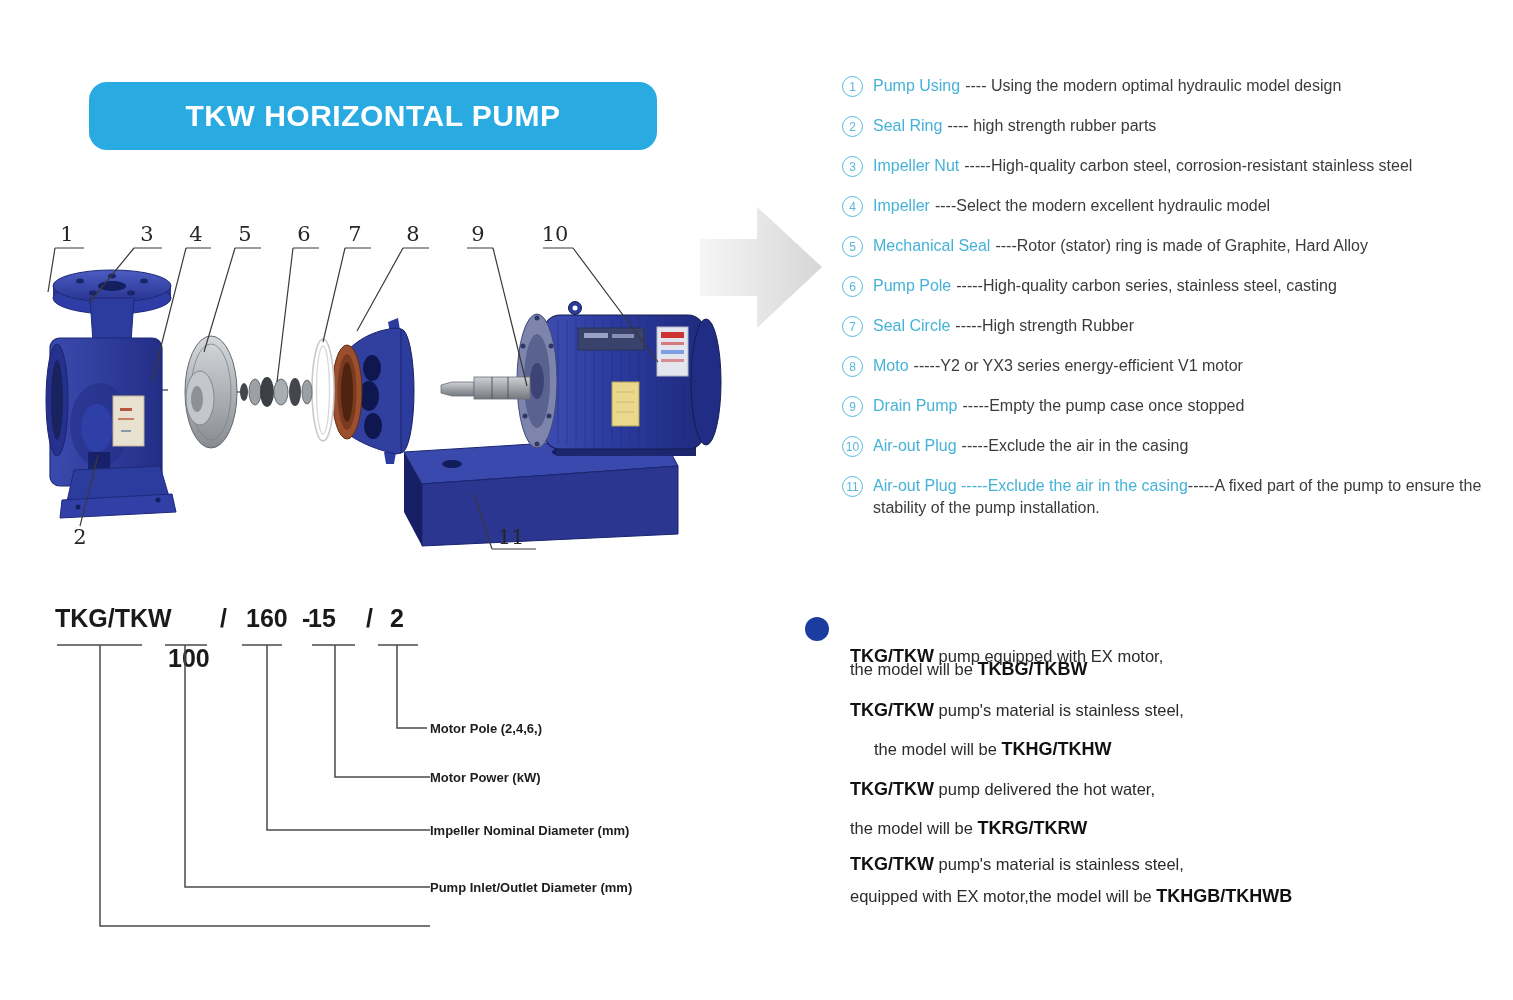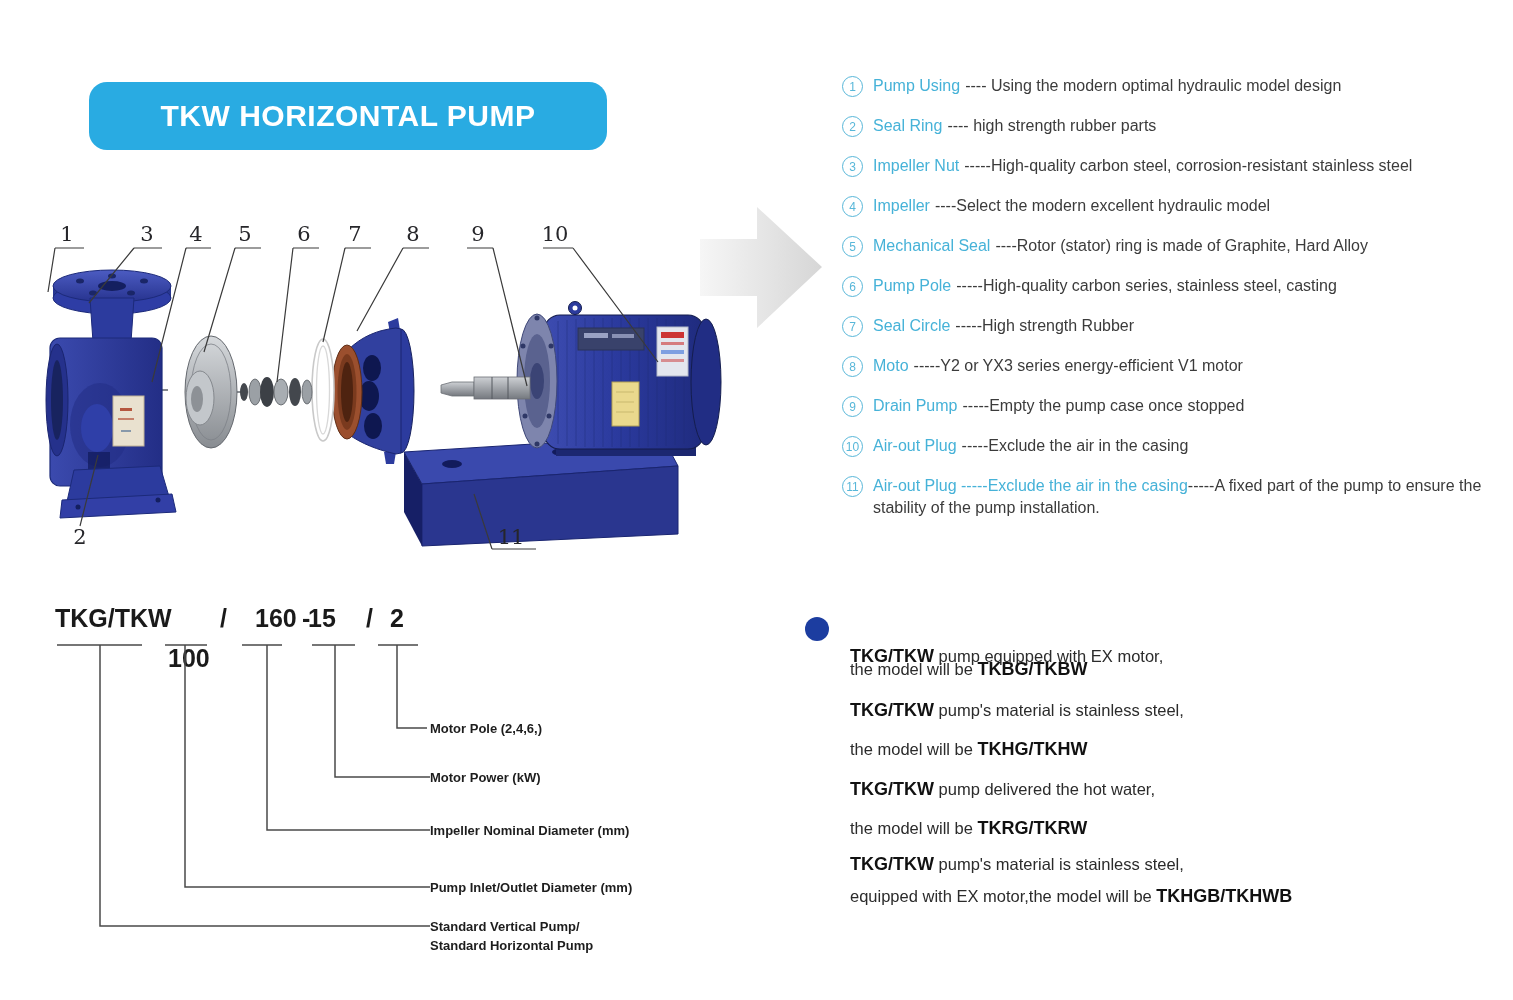--- a/index.html
+++ b/index.html
@@ -1,53 +1,53 @@
 <!DOCTYPE html>
 <html><head>
 <meta charset="utf-8">
 <style>
   html,body{margin:0;padding:0;background:#ffffff;}
   .page{position:relative;width:1513px;height:1000px;background:#ffffff;overflow:hidden;
         font-family:"Liberation Sans",sans-serif;color:#333;}
 
   
-  .banner{position:absolute;left:89px;top:82px;width:518px;height:68px;border-radius:18px;
+  .banner{position:absolute;left:89px;top:82px;width:568px;height:68px;border-radius:18px;
           background:#29abe2;display:flex;align-items:center;justify-content:center;}
   .banner-text{color:#ffffff;font-weight:bold;font-size:30px;letter-spacing:.5px;}
 
   
   .diagram-svg{position:absolute;left:0;top:0;}
   .callout-num{font-family:"DejaVu Serif",serif;font-size:21px;fill:#26262a;text-anchor:middle;}
   .leader{stroke:#3a3a3a;stroke-width:1.2;fill:none;}
 
   
   .parts-list{position:absolute;left:842px;top:75px;width:655px;list-style:none;margin:0;padding:0;}
   .parts-list li{display:flex;align-items:flex-start;margin-bottom:18px;line-height:22px;font-size:16px;}
   .pl-num{flex:0 0 auto;width:19px;height:19px;margin-top:1px;margin-right:10px;border:1.3px solid #58b7d9;
           border-radius:50%;color:#58b7d9;font-size:12px;display:flex;align-items:center;justify-content:center;}
   .pl-text{flex:1;}
   .pl-name{color:#46b2d8;}
   .pl-desc{color:#3b3b3b;margin-left:5px;}
   .pl-desc.no-gap{margin-left:0;}
 
   
   .seg{position:absolute;top:604px;font-weight:bold;font-size:25px;color:#1a1a1a;}
-  .seg0{left:55px;} .seg1{left:168px;margin-top:40px;} .seg2{left:220px;} .seg3{left:246px;margin-left:9px;}
+  .seg0{left:55px;} .seg1{left:168px;margin-top:40px;} .seg2{left:220px;} .seg3{left:246px;}
   .seg4{left:302px;} .seg5{left:308px;} .seg6{left:366px;} .seg7{left:390px;}
   .model-lines{position:absolute;left:40px;top:640px;}
   .model-lines path{stroke:#4a4a4a;stroke-width:1.5;fill:none;}
   .mlabel{position:absolute;left:430px;font-weight:bold;font-size:13px;color:#1d1d1d;line-height:19px;}
   .mlabel-pole{top:719px;} .mlabel-power{top:768px;} .mlabel-impeller{top:821px;}
   .mlabel-inlet{top:878px;} .mlabel-standard{top:917px;}
 
   
   .bullet-dot{position:absolute;left:805px;top:617px;width:24px;height:24px;border-radius:50%;background:#1c3da0;}
   .vline{position:absolute;left:850px;font-size:16.5px;color:#2b2b2b;white-space:nowrap;}
   .v-bold{font-weight:bold;font-size:18px;color:#111;}
-  .vl0{top:646px;} .vl1{top:659px;} .vl2{top:700px;} .vl3{top:739px;}
+  .vl0{top:646px;} .vl1{top:659px;} .vl2{top:700px;} .vl3{top:739px;margin-left:24px;}
   .vl4{top:779px;} .vl5{top:818px;} .vl6{top:854px;} .vl7{top:886px;}
 </style>
 </head>
 <body>
 
 <div class="page">
 
   <div class="banner">
     <span class="banner-text">TKW HORIZONTAL PUMP</span>
   </div>
@@ -299,24 +299,20 @@
     <path d="M125,5 H167 M145,5 V247 H390"></path>
     <path d="M202,5 H242 M227,5 V190 H390"></path>
     <path d="M272,5 H315 M295,5 V137 H390"></path>
     <path d="M338,5 H378 M357,5 V88 H387"></path>
   </svg>
 
   <div class="mlabel mlabel-pole">Motor Pole (2,4,6,)</div>
   <div class="mlabel mlabel-power">Motor Power (kW)</div>
   <div class="mlabel mlabel-impeller">Impeller Nominal Diameter (mm)</div>
   <div class="mlabel mlabel-inlet">Pump Inlet/Outlet Diameter (mm)</div>
-  <div class="mlabel mlabel-standard">
-    <div>Standard Vertical Pump/</div>
-    <div>Standard Horizontal Pump</div>
-  </div>
 
   <div class="bullet-dot"></div>
   <div class="vline vl0"><span class="v-pre"></span><span class="v-bold">TKG/TKW</span><span class="v-post"> pump equipped with EX motor,</span></div>
   <div class="vline vl1"><span class="v-pre">the model will be </span><span class="v-bold">TKBG/TKBW</span><span class="v-post"></span></div>
   <div class="vline vl2"><span class="v-pre"></span><span class="v-bold">TKG/TKW</span><span class="v-post"> pump's material is stainless steel,</span></div>
   <div class="vline vl3"><span class="v-pre">the model will be </span><span class="v-bold">TKHG/TKHW</span><span class="v-post"></span></div>
   <div class="vline vl4"><span class="v-pre"></span><span class="v-bold">TKG/TKW</span><span class="v-post"> pump delivered the hot water,</span></div>
   <div class="vline vl5"><span class="v-pre">the model will be </span><span class="v-bold">TKRG/TKRW</span><span class="v-post"></span></div>
   <div class="vline vl6"><span class="v-pre"></span><span class="v-bold">TKG/TKW</span><span class="v-post"> pump's material is stainless steel,</span></div>
   <div class="vline vl7"><span class="v-pre">equipped with EX motor,the model will be </span><span class="v-bold">TKHGB/TKHWB</span><span class="v-post"></span></div>

